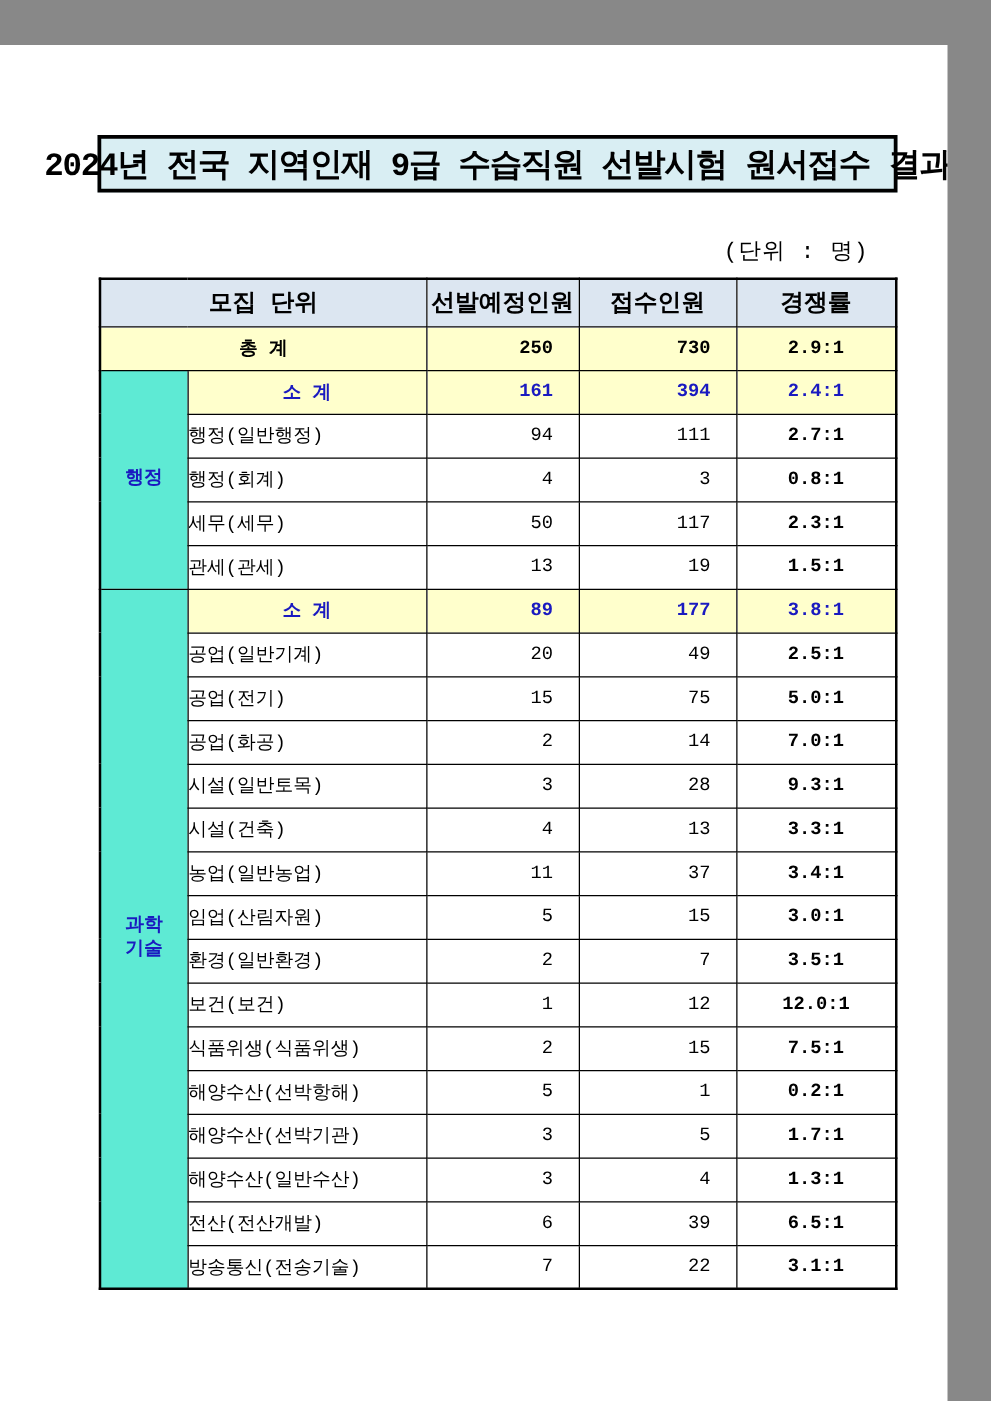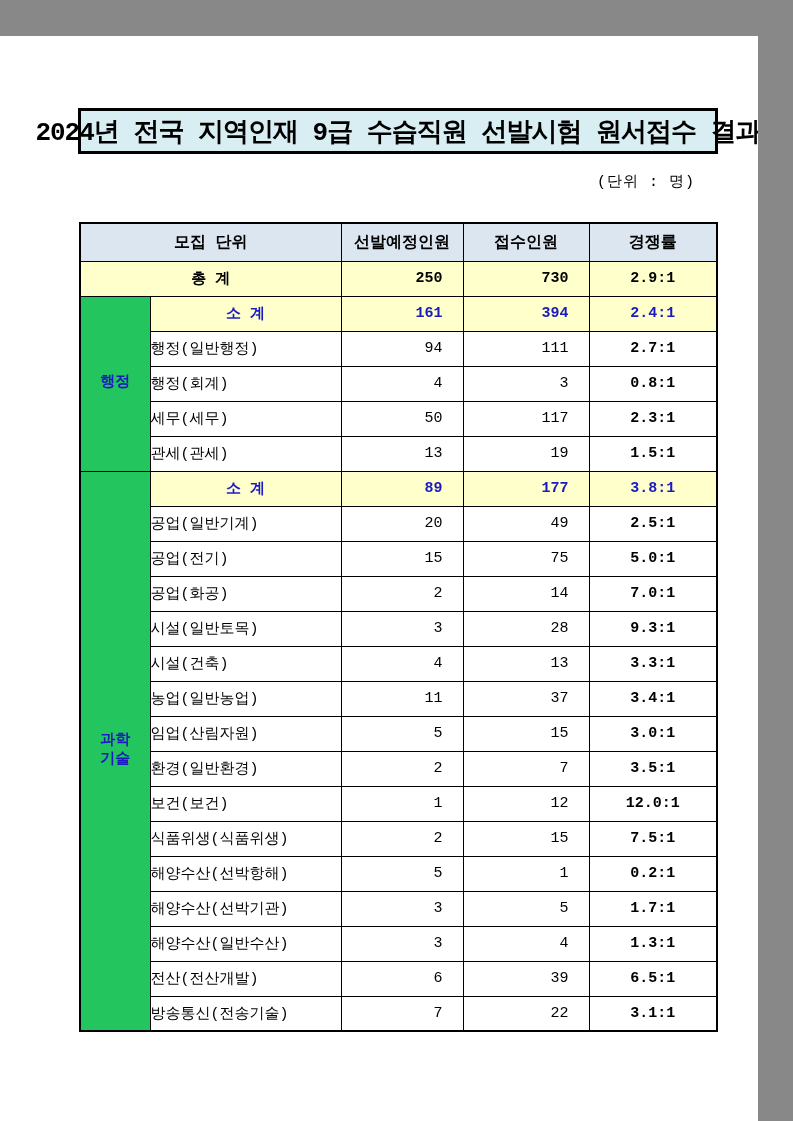--- a/index.html
+++ b/index.html
@@ -27,23 +27,23 @@
     justify-content: center;
   }
   .title-box span {
     font-size: 26px;
     font-weight: bold;
     letter-spacing: -1px;
     white-space: nowrap;
   }
   .unit-label {
     position: absolute;
-    top: 136px;
+    top: 152px;
     right: 63px;
-    font-size: 15px;
+    font-size: 18px;
     letter-spacing: 1px;
   }
   table.results {
     position: absolute;
     left: 79px;
     top: 186px;
     width: 637px;
     border-collapse: collapse;
     table-layout: fixed;
     border: 2.5px solid #000;
@@ -52,29 +52,29 @@
     border: 1.6px solid #000;
     vertical-align: middle;
     font-size: 15px;
     overflow: hidden;
   }
   table.results thead tr { height: 38px; }
   table.results tbody tr { height: 35px; }
   table.results th {
     background: var(--header-bg);
     font-weight: bold;
-    font-size: 16px;
+    font-size: 19px;
     text-align: center;
   }
   .total-row td { background: var(--yellow-bg); font-weight: bold; font-size: 16px; }
   .subtotal-row td { background: var(--yellow-bg); }
   td.label-cell { text-align: center; font-weight: bold; font-size: 16px; }
   td.blue { color: var(--accent-blue); font-weight: bold; text-align: center; }
   td.section-cell {
-    background: #22c55e;
+    background: #5eead4;
     color: var(--accent-blue);
     font-weight: bold;
     font-size: 17px;
     text-align: center;
     white-space: pre-line;
     line-height: 1.25;
   }
   td.num { text-align: right; padding-right: 20px; }
   td.ratio { text-align: center; font-weight: bold; }
   td.cat { text-align: left; font-weight: normal; }

